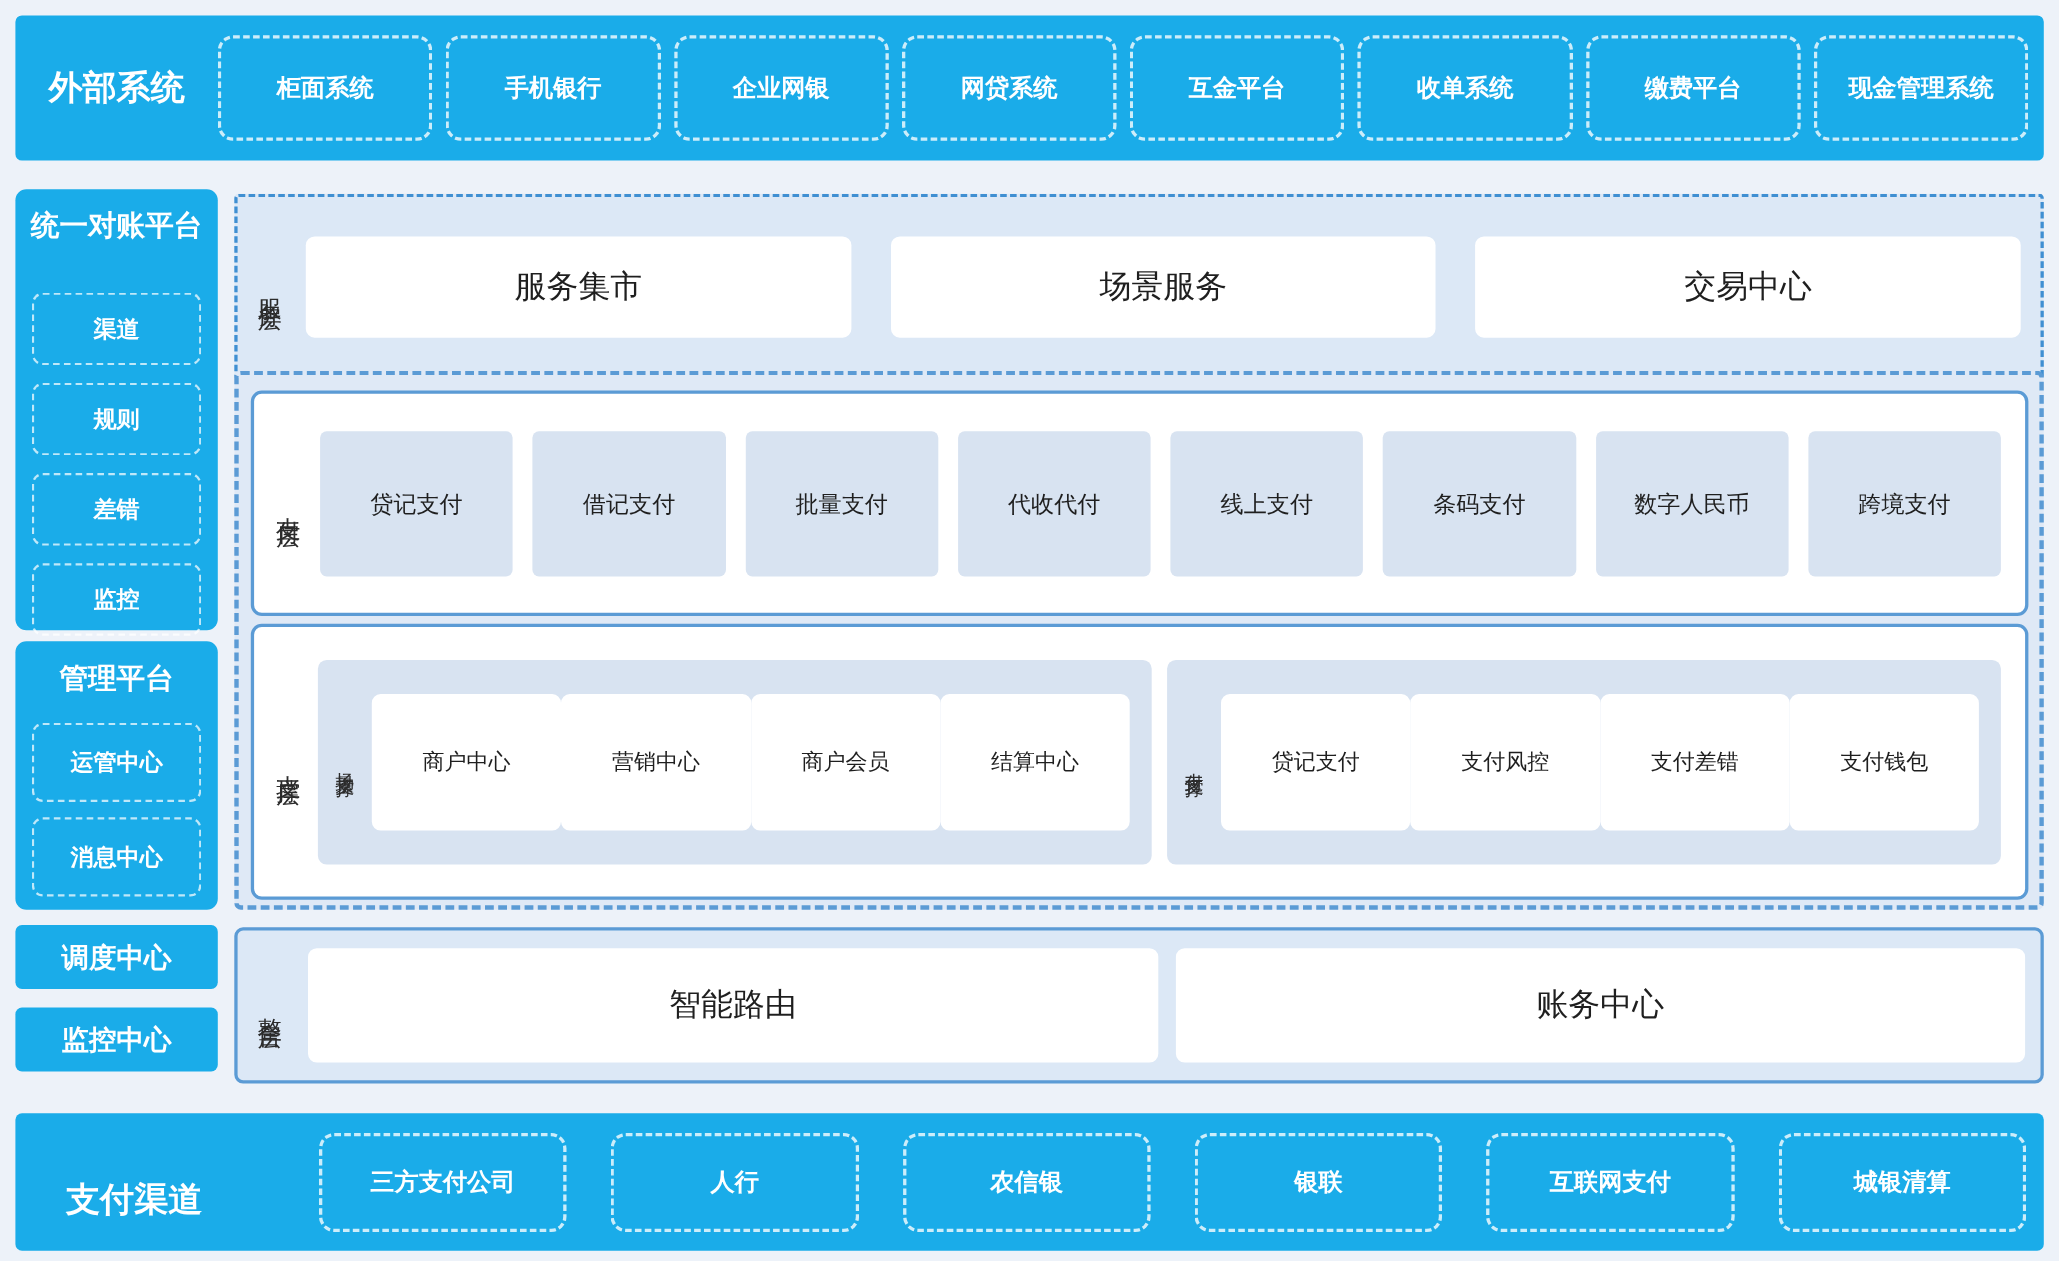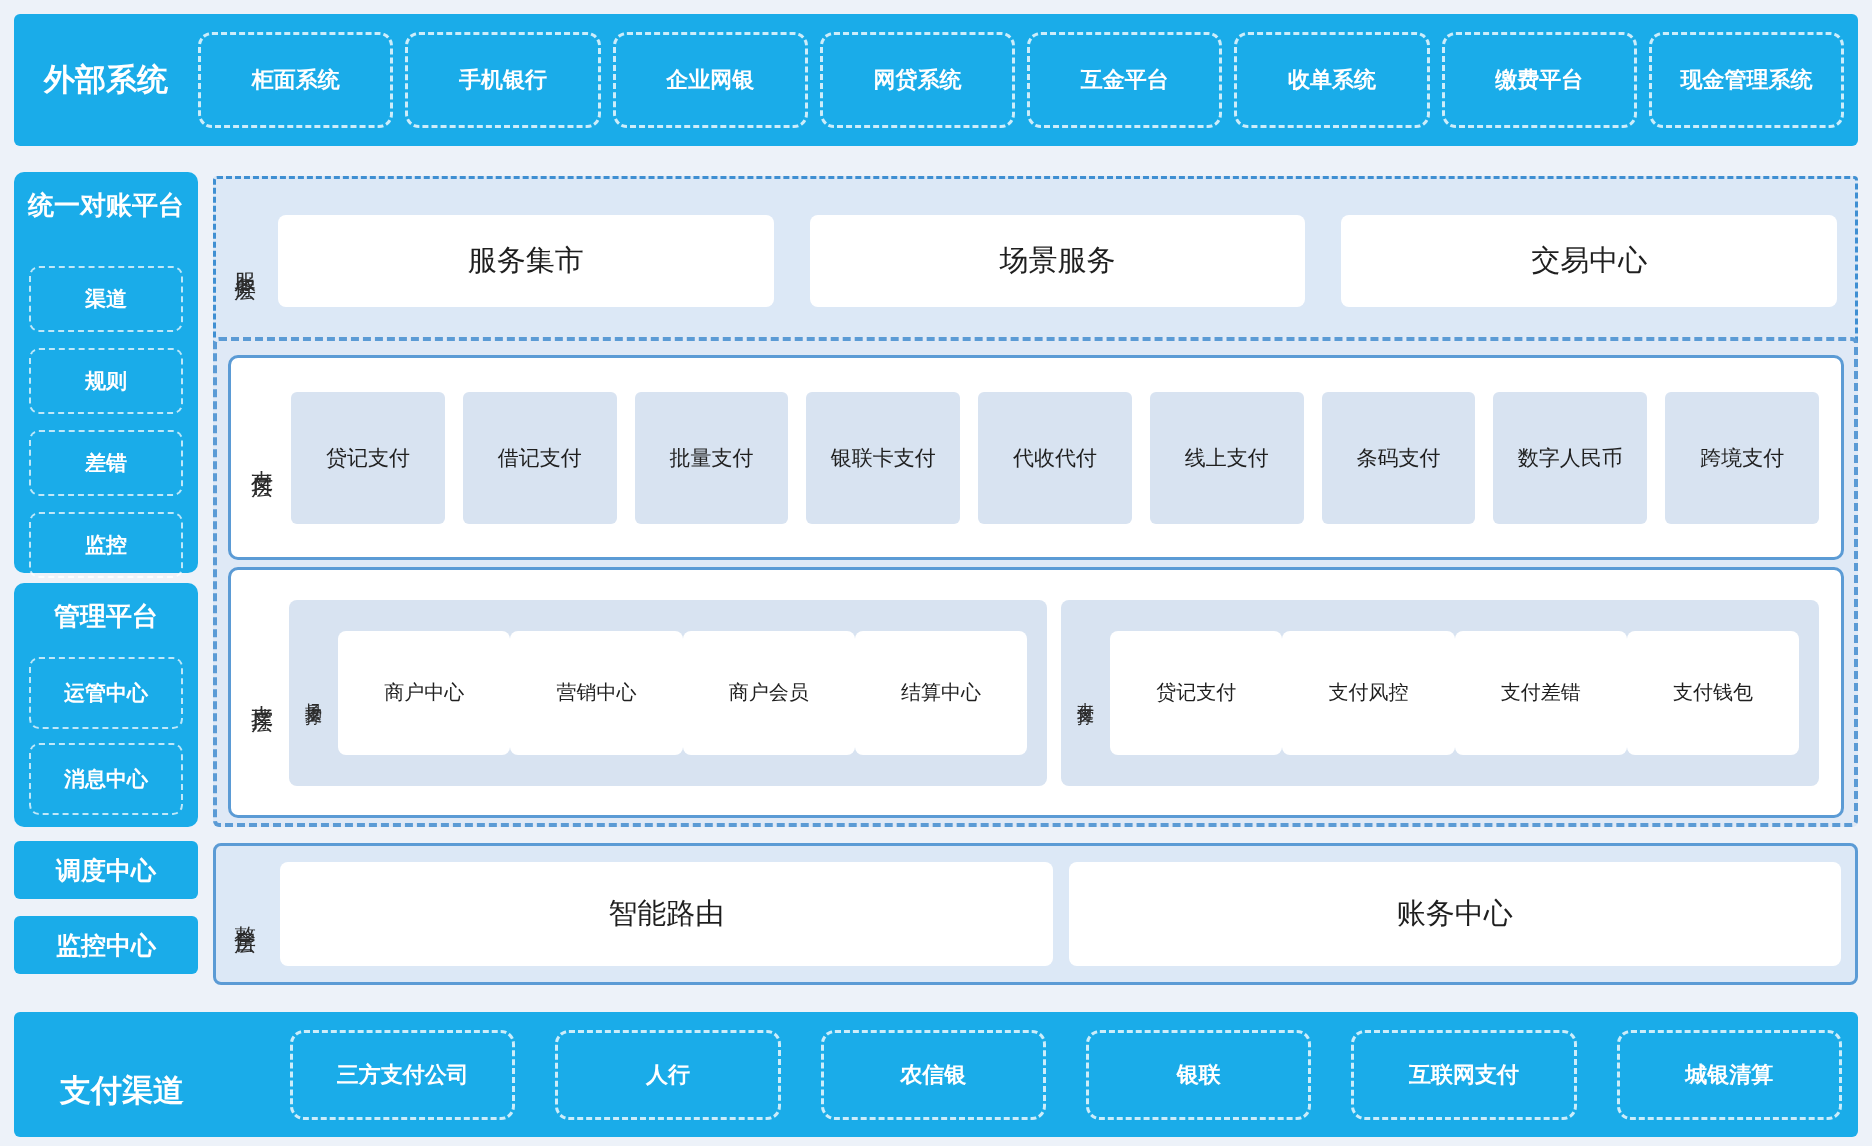--- a/index.html
+++ b/index.html
@@ -143,21 +143,20 @@
   </div>
 
   <div class="big-dash"></div>
 
   <div class="pay">
     <div class="vlabel">支付层</div>
     <div class="row">
       <div class="chip">贷记支付</div>
       <div class="chip">借记支付</div>
       <div class="chip">批量支付</div>
-      <div class="chip">银联卡支付</div>
       <div class="chip">代收代付</div>
       <div class="chip">线上支付</div>
       <div class="chip">条码支付</div>
       <div class="chip">数字人民币</div>
       <div class="chip">跨境支付</div>
     </div>
   </div>
 
   <div class="sup">
     <div class="vlabel">支撑层</div>

